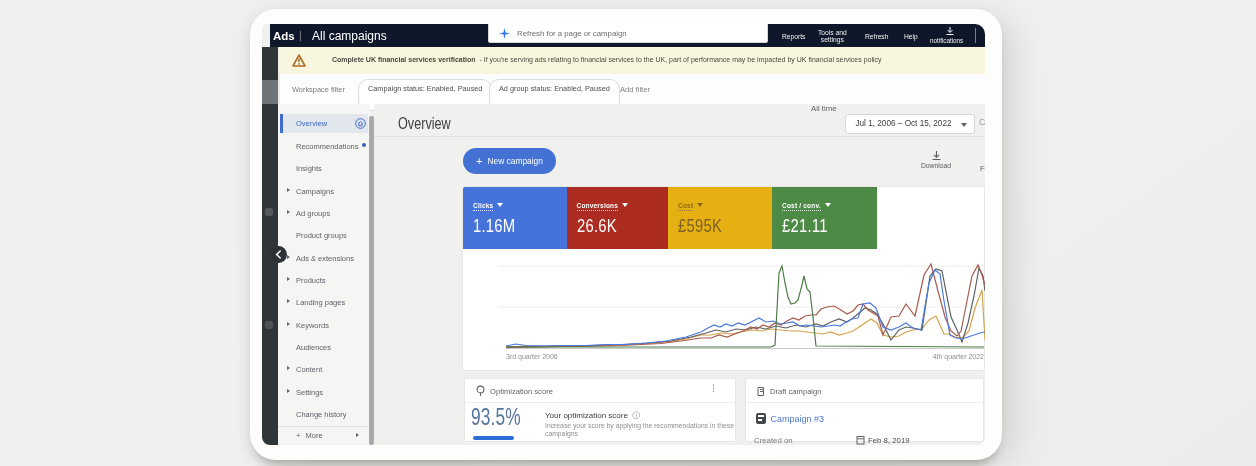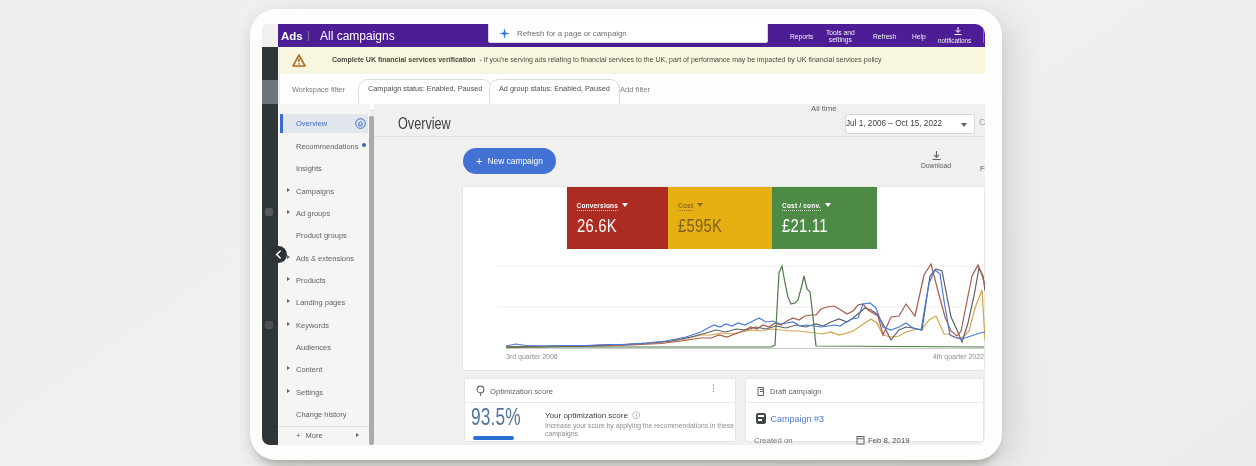--- a/index.html
+++ b/index.html
@@ -5,21 +5,21 @@
   * { margin:0; padding:0; box-sizing:border-box; }
   html,body { width:1256px; height:466px; overflow:hidden; }
   body { font-family:"Liberation Sans", sans-serif; background:linear-gradient(145deg,#efefee 0%,#f0f0ef 55%,#ececeb 100%); position:relative; }
   .frame { position:absolute; left:250px; top:9px; width:752px; height:451px; background:#fdfdfc; border-radius:26px;
     box-shadow: 0 10px 10px -6px rgba(120,120,112,.5), 16px 6px 30px -4px rgba(130,130,122,.25), -4px 4px 12px rgba(130,130,122,.12); }
   .screen { position:absolute; left:12px; top:15px; width:722.5px; height:421px; overflow:hidden;
     border-radius:5px 10px 8px 8px; background:#f0f0ef; filter:blur(0.45px); }
   .abs { position:absolute; }
 
   
-  .topbar { position:absolute; left:16px; top:0; width:100%; height:23px; background:#4c1d95; }
+  .topbar { position:absolute; left:8px; top:0; width:100%; height:23px; background:#0f172a; }
   .tb-txt { position:absolute; color:#fff; white-space:nowrap; }
   .searchbox { position:absolute; left:226px; top:-2px; width:280px; height:21px; background:#fff; border:1px solid #d8d8d6; border-radius:2px; }
   .tb-item { position:absolute; color:#f2f2f2; font-size:6.7px; text-align:center; white-space:nowrap; }
 
   
   .banner { position:absolute; left:18px; top:23px; right:0; height:27px; background:#f9f6df; }
   .banner .txt { position:absolute; left:52px; top:9px; font-size:7px; color:#494a3e; white-space:nowrap; }
 
   
   .filterrow { position:absolute; left:18px; top:50px; right:0; height:30px; background:#fdfdfd; box-shadow:0 1px 2px rgba(0,0,0,.08); }
@@ -39,21 +39,21 @@
   .nav-item .arr { position:absolute; left:-9px; top:1px; width:0; height:0; border-left:3.5px solid #5f6368; border-top:2.8px solid transparent; border-bottom:2.8px solid transparent; }
   .sel { position:absolute; left:18px; top:90px; width:88px; height:19px; background:#e2e7ee; border-left:3px solid #3c6ccc; }
   .sel .t { position:absolute; left:13px; top:5px; font-size:7.5px; color:#3c68c8; }
 
   
   .content { position:absolute; left:112px; top:80px; right:0; bottom:0; background:#f0f0ef; }
   .h-overview { position:absolute; left:24px; top:11px; font-size:16px; color:#3c4043; transform:scaleX(.79); transform-origin:left top; }
   .hdr-div { position:absolute; left:0; top:32px; right:0; height:1px; background:#e0e0de; }
   .alltime { position:absolute; left:437px; top:0; font-size:7.8px; color:#5f6368; }
   .datebox { position:absolute; left:471px; top:10px; width:130px; height:20px; background:#fff; border:1px solid #d5d7d4; border-radius:3px;
-             font-size:8.2px; color:#3c4043; line-height:18px; padding-right:13px; }
+             font-size:8.2px; color:#3c4043; line-height:18px; text-align:center; padding-right:13px; }
   .datebox .car { position:absolute; right:7px; top:8px; width:0; height:0; border-top:4px solid #5f6368; border-left:3.5px solid transparent; border-right:3.5px solid transparent; }
 
   .newcamp { position:absolute; left:89px; top:44px; width:93px; height:26px; border-radius:13px; background:#4472d4;
              color:#fff; font-size:8.4px; line-height:26px; text-align:center; }
   .download { position:absolute; left:540px; top:46px; width:44px; text-align:center; color:#5a5d60; font-size:6.8px; }
 
   
   .chartcard { position:absolute; left:88px; top:82px; width:523px; height:185px; background:#fff; border:1px solid #e6e6e4; border-radius:2px; }
   .mcard { position:absolute; top:0; height:62px; color:#fff; }
   .mcard .lbl { position:absolute; left:10px; top:15px; font-size:6.5px; font-weight:bold; letter-spacing:.2px; }
@@ -162,20 +162,24 @@
       <div class="newcamp"><span style="font-size:11px; font-weight:300; margin-right:5px; vertical-align:-1px;">+</span>New campaign</div>
       <div class="download">
         <svg width="11" height="11" viewBox="0 0 11 11" style="display:block; margin:0 auto 1px;">
             <path d="M5.5 1v6M3 4.8 5.5 7.3 8 4.8M1.5 9.5h8" stroke="#5a5d60" stroke-width="1.1" fill="none"></path>
           </svg>
         Download
       </div>
       <div class="abs" style="left:606px; top:60px; font-size:8px; color:#5f6368;">F</div>
 
       <div class="chartcard">
+        <div class="mcard" style="left:0; width:103.5px; background:#4573da; border-radius:2px 0 0 0;">
+          <div class="lbl"><u>Clicks</u><span class="car"></span></div>
+            <div class="val">1.16M</div>
+        </div>
         <div class="mcard" style="left:103.5px; width:101.5px; background:#ac2c22;">
           <div class="lbl"><u>Conversions</u><span class="car"></span></div>
             <div class="val">26.6K</div>
         </div>
         <div class="mcard" style="left:205px; width:104px; background:#e7b012; color:#8a681f;">
           <div class="lbl" style="color:#8a681f;"><u style="border-bottom-color:rgba(138,104,31,.8);">Cost</u><span class="car"></span></div>
           <div class="val" style="color:#7d6023;">£595K</div>
         </div>
         <div class="mcard" style="left:309px; width:105px; background:#4d8a46;">
           <div class="lbl"><u>Cost / conv.</u><span class="car"></span></div>

